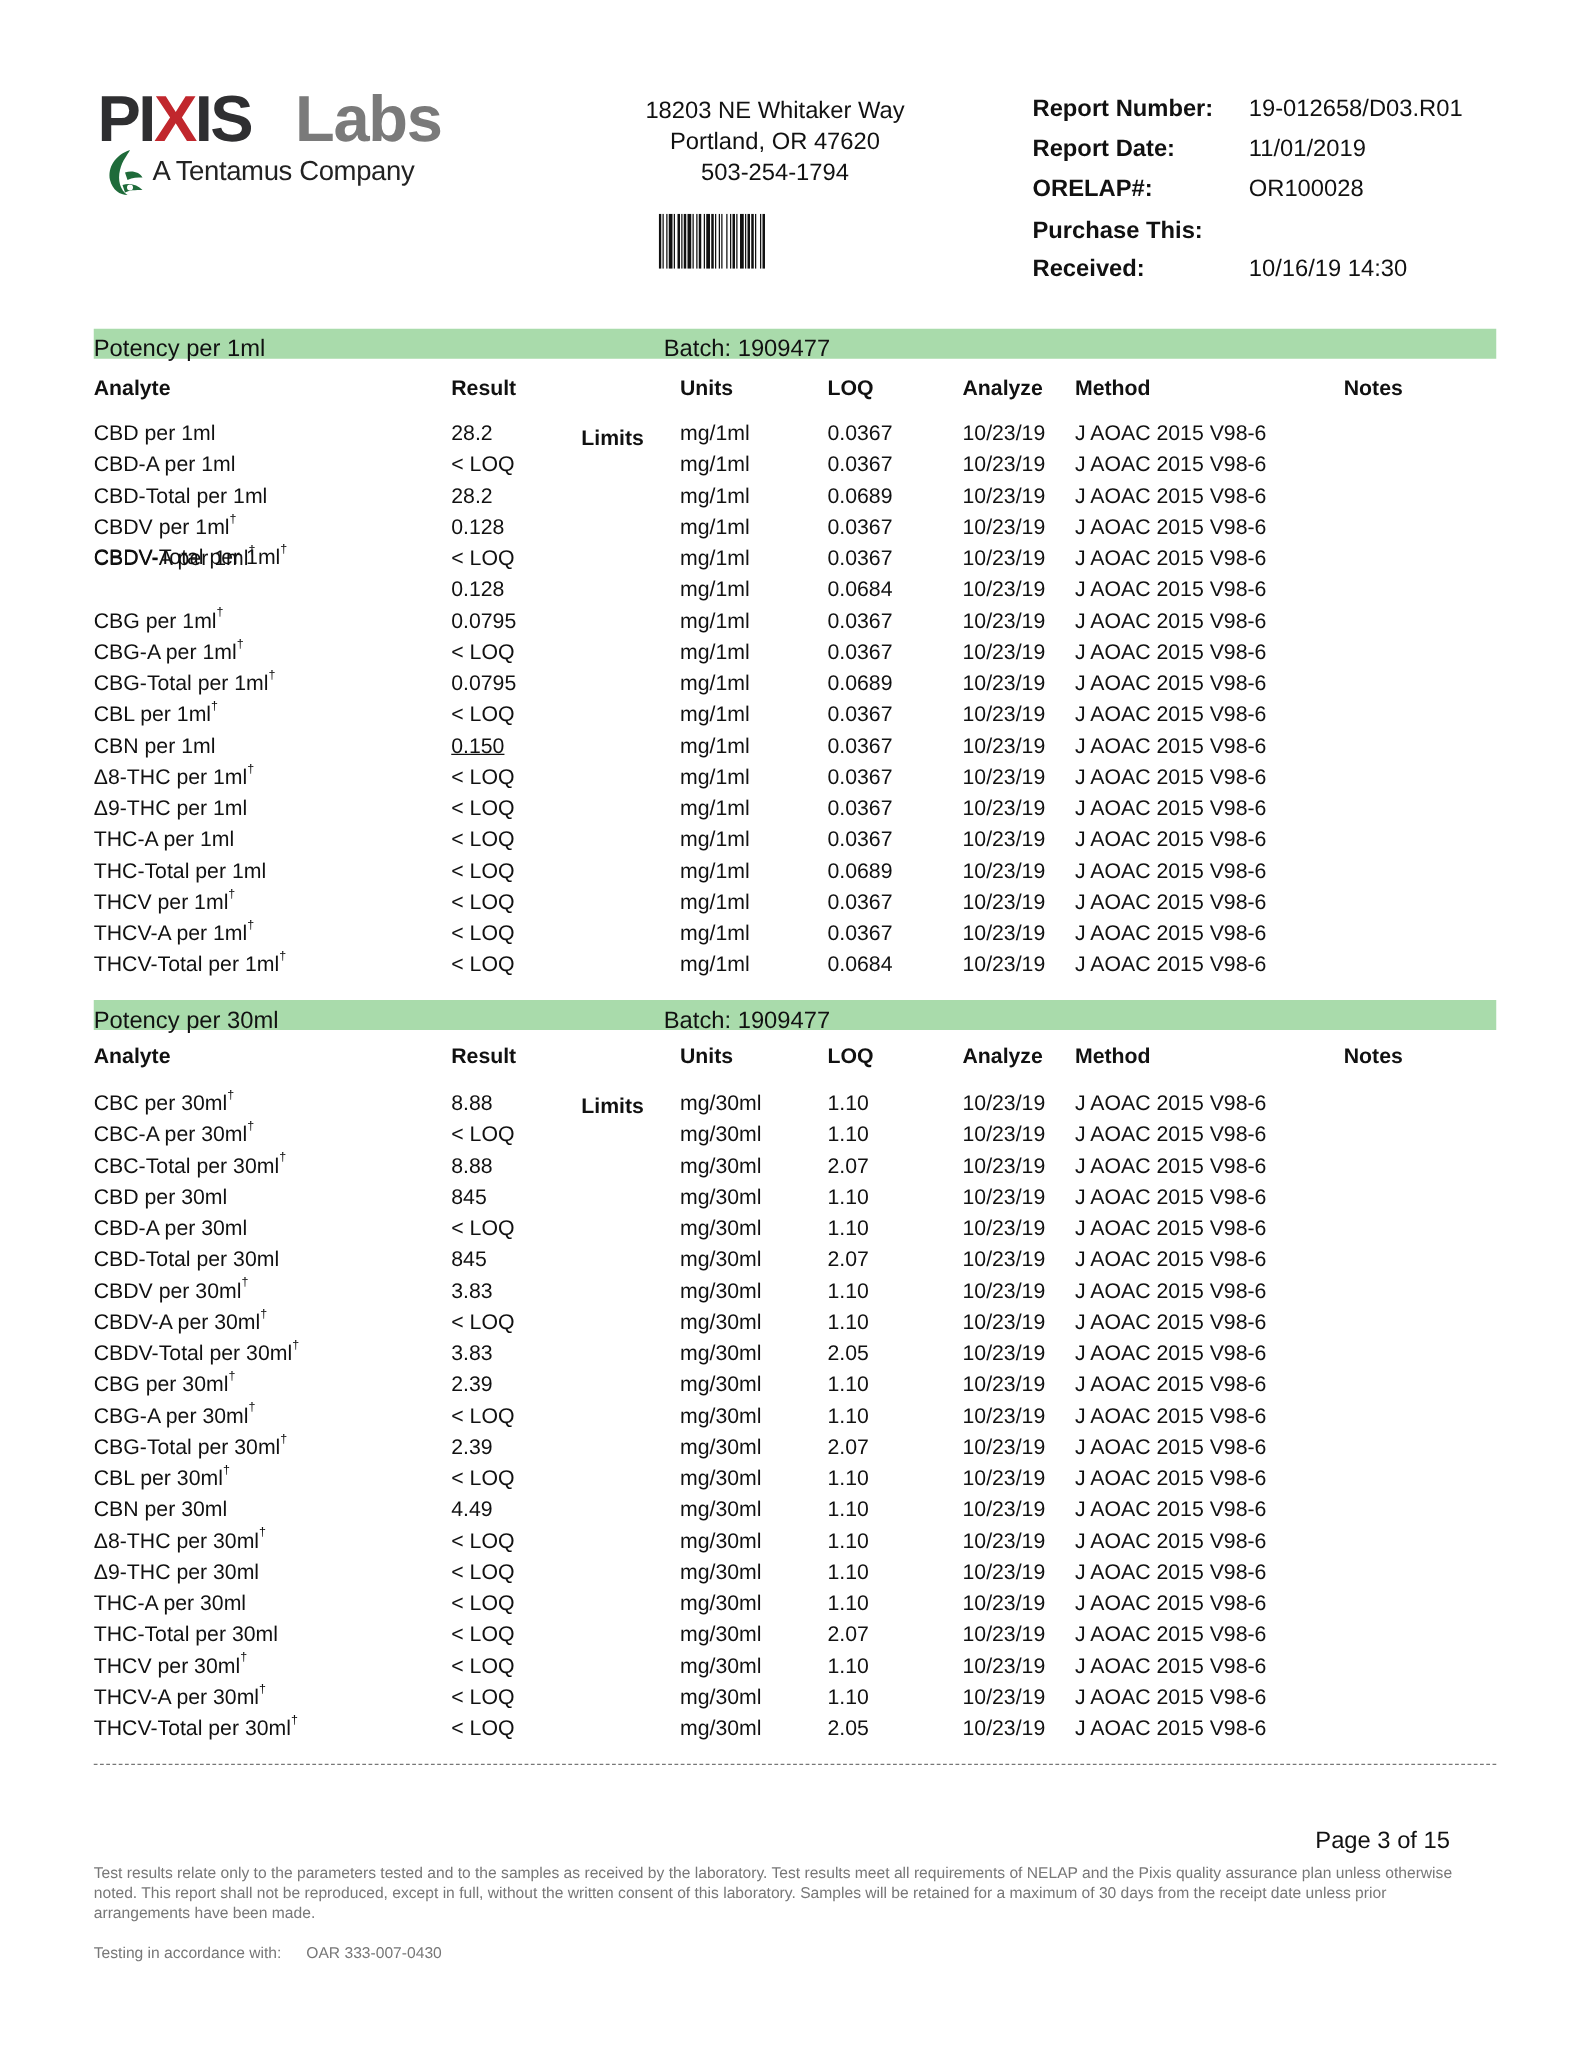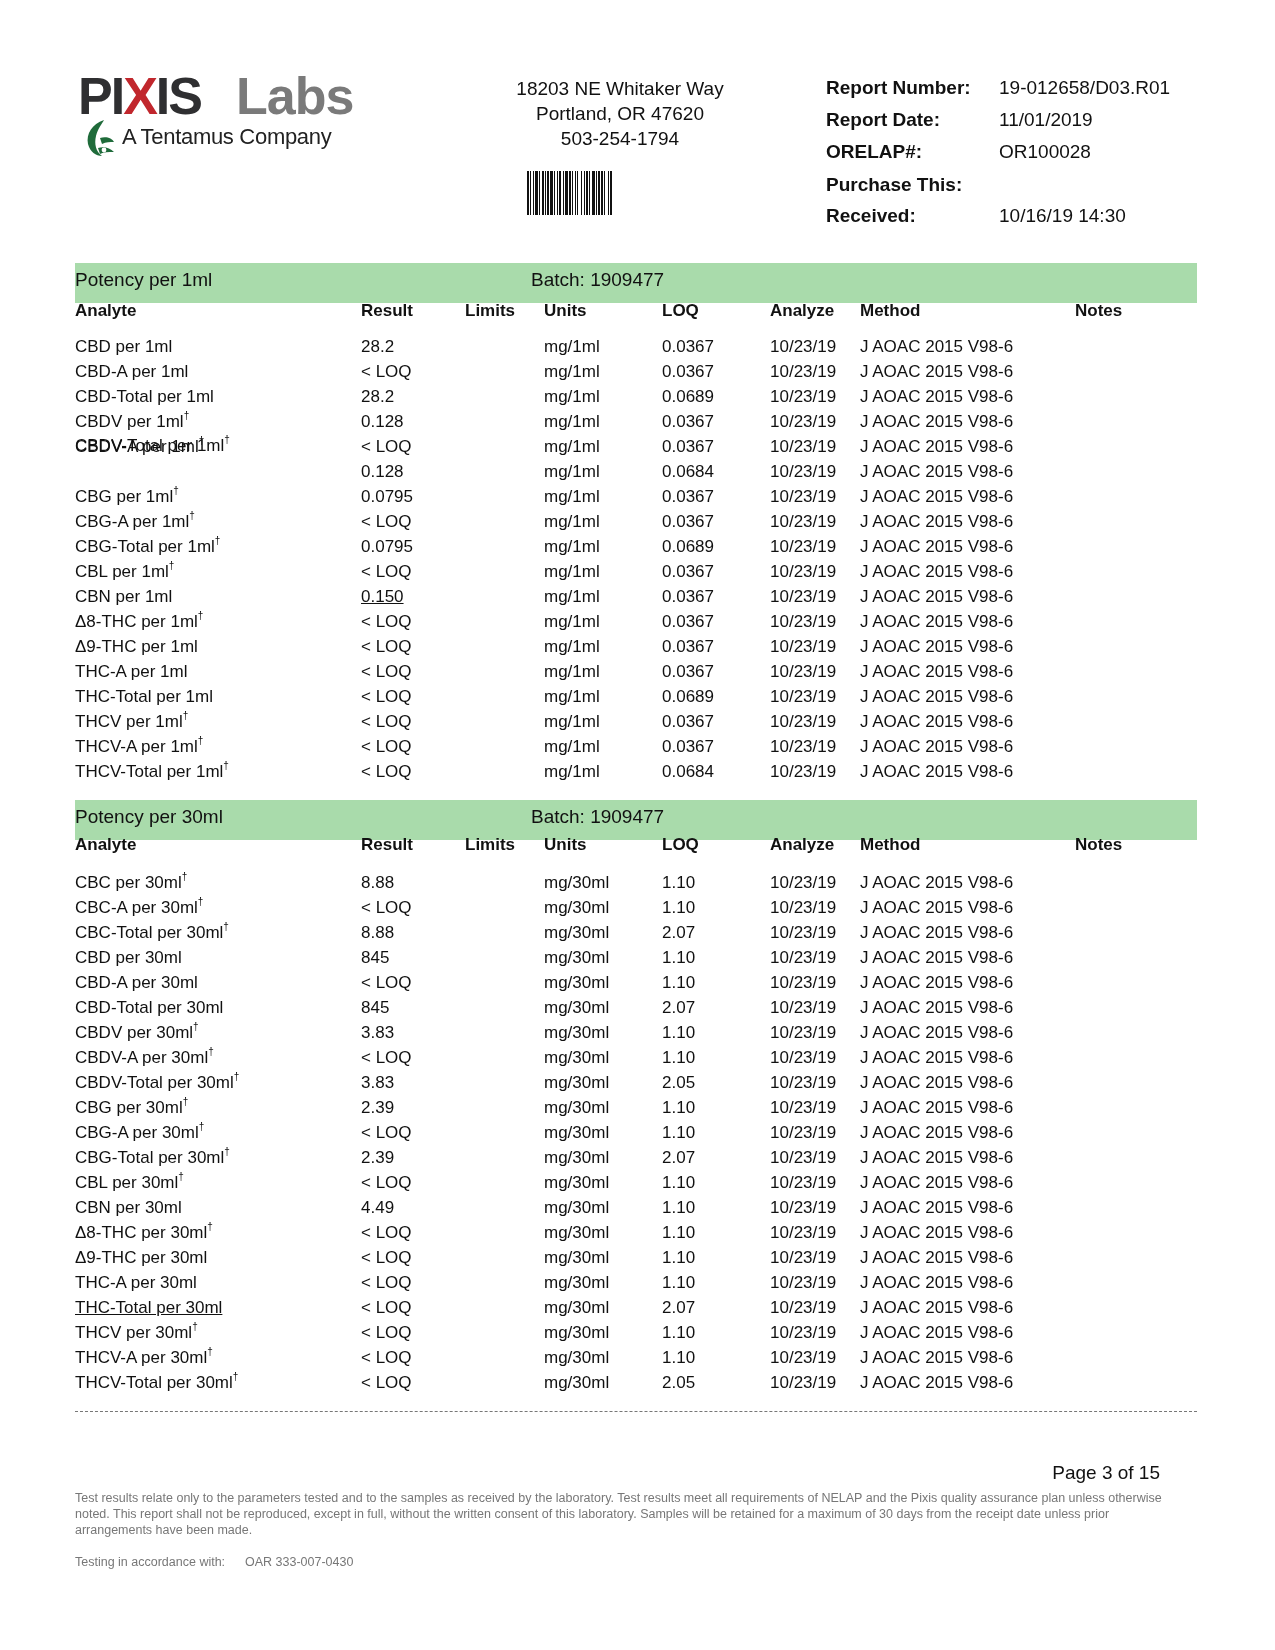--- a/index.html
+++ b/index.html
@@ -19,29 +19,29 @@
 
   
   .addr { left: 470px; width: 300px; text-align: center; font-size: 19px; color: #111; }
   #barcode { left: 527px; top: 171px; width: 143px; height: 44px; }
 
   
   .info-label { left: 826px; font-size: 19px; font-weight: bold; color: #111; }
   .info-value { left: 999px; font-size: 19px; color: #111; }
 
   
-  .section-bar { position: absolute; left: 75px; width: 1122px; height: 40px; background: #a9dbab; }
+  .section-bar { position: absolute; left: 75px; width: 1122px; height: 24px; background: #a9dbab; }
   .section-title { position: absolute; left: 0px; top: 6px; font-size: 19px; color: #111; }
   .section-batch { position: absolute; left: 456px; top: 6px; font-size: 19px; color: #111; }
 
   .th { position: absolute; font-size: 17px; font-weight: bold; color: #111; }
   .td { position: absolute; font-size: 17px; color: #111; white-space: nowrap; }
   .c-analyte { left: 75px; }
   .c-result { left: 361px; }
-  .c-limits { left: 465px; }
+  .c-limits { left: 465px; margin-top: 40px; }
   .c-units { left: 544px; }
   .c-loq { left: 662px; }
   .c-analyze { left: 770px; }
   .c-method { left: 860px; }
   .c-notes { left: 1075px; }
   sup { font-size: 10px; vertical-align: top; position: relative; top: -2px; }
 
   .dash { position: absolute; left: 75px; top: 1411px; width: 1122px; height: 0;
           border-top: 1.5px dashed #777; }
   .page-num { right: 115px; top: 1462px; font-size: 19px; color: #111; }
@@ -482,21 +482,21 @@
       <div class="td c-analyte" style="top: 1273px;"><span>THC-A per 30ml</span></div>
       <div class="td c-result" style="top: 1273px;">&lt; LOQ</div>
       <div class="td c-limits" style="top: 1273px;"></div>
       <div class="td c-units" style="top: 1273px;">mg/30ml</div>
       <div class="td c-loq" style="top: 1273px;">1.10</div>
       <div class="td c-analyze" style="top: 1273px;">10/23/19</div>
       <div class="td c-method" style="top: 1273px;">J AOAC 2015 V98-6</div>
       <div class="td c-notes" style="top: 1273px;"></div>
     </div>
     <div>
-      <div class="td c-analyte" style="top: 1298px; text-decoration: underline;"><span>THC-Total per 30ml</span></div>
+      <div class="td c-analyte" style="top: 1298px;"><span>THC-Total per 30ml</span></div>
       <div class="td c-result" style="top: 1298px;">&lt; LOQ</div>
       <div class="td c-limits" style="top: 1298px;"></div>
       <div class="td c-units" style="top: 1298px;">mg/30ml</div>
       <div class="td c-loq" style="top: 1298px;">2.07</div>
       <div class="td c-analyze" style="top: 1298px;">10/23/19</div>
       <div class="td c-method" style="top: 1298px;">J AOAC 2015 V98-6</div>
       <div class="td c-notes" style="top: 1298px;"></div>
     </div>
     <div>
       <div class="td c-analyte" style="top: 1323px;"><span>THCV per 30ml</span><sup>†</sup></div>

